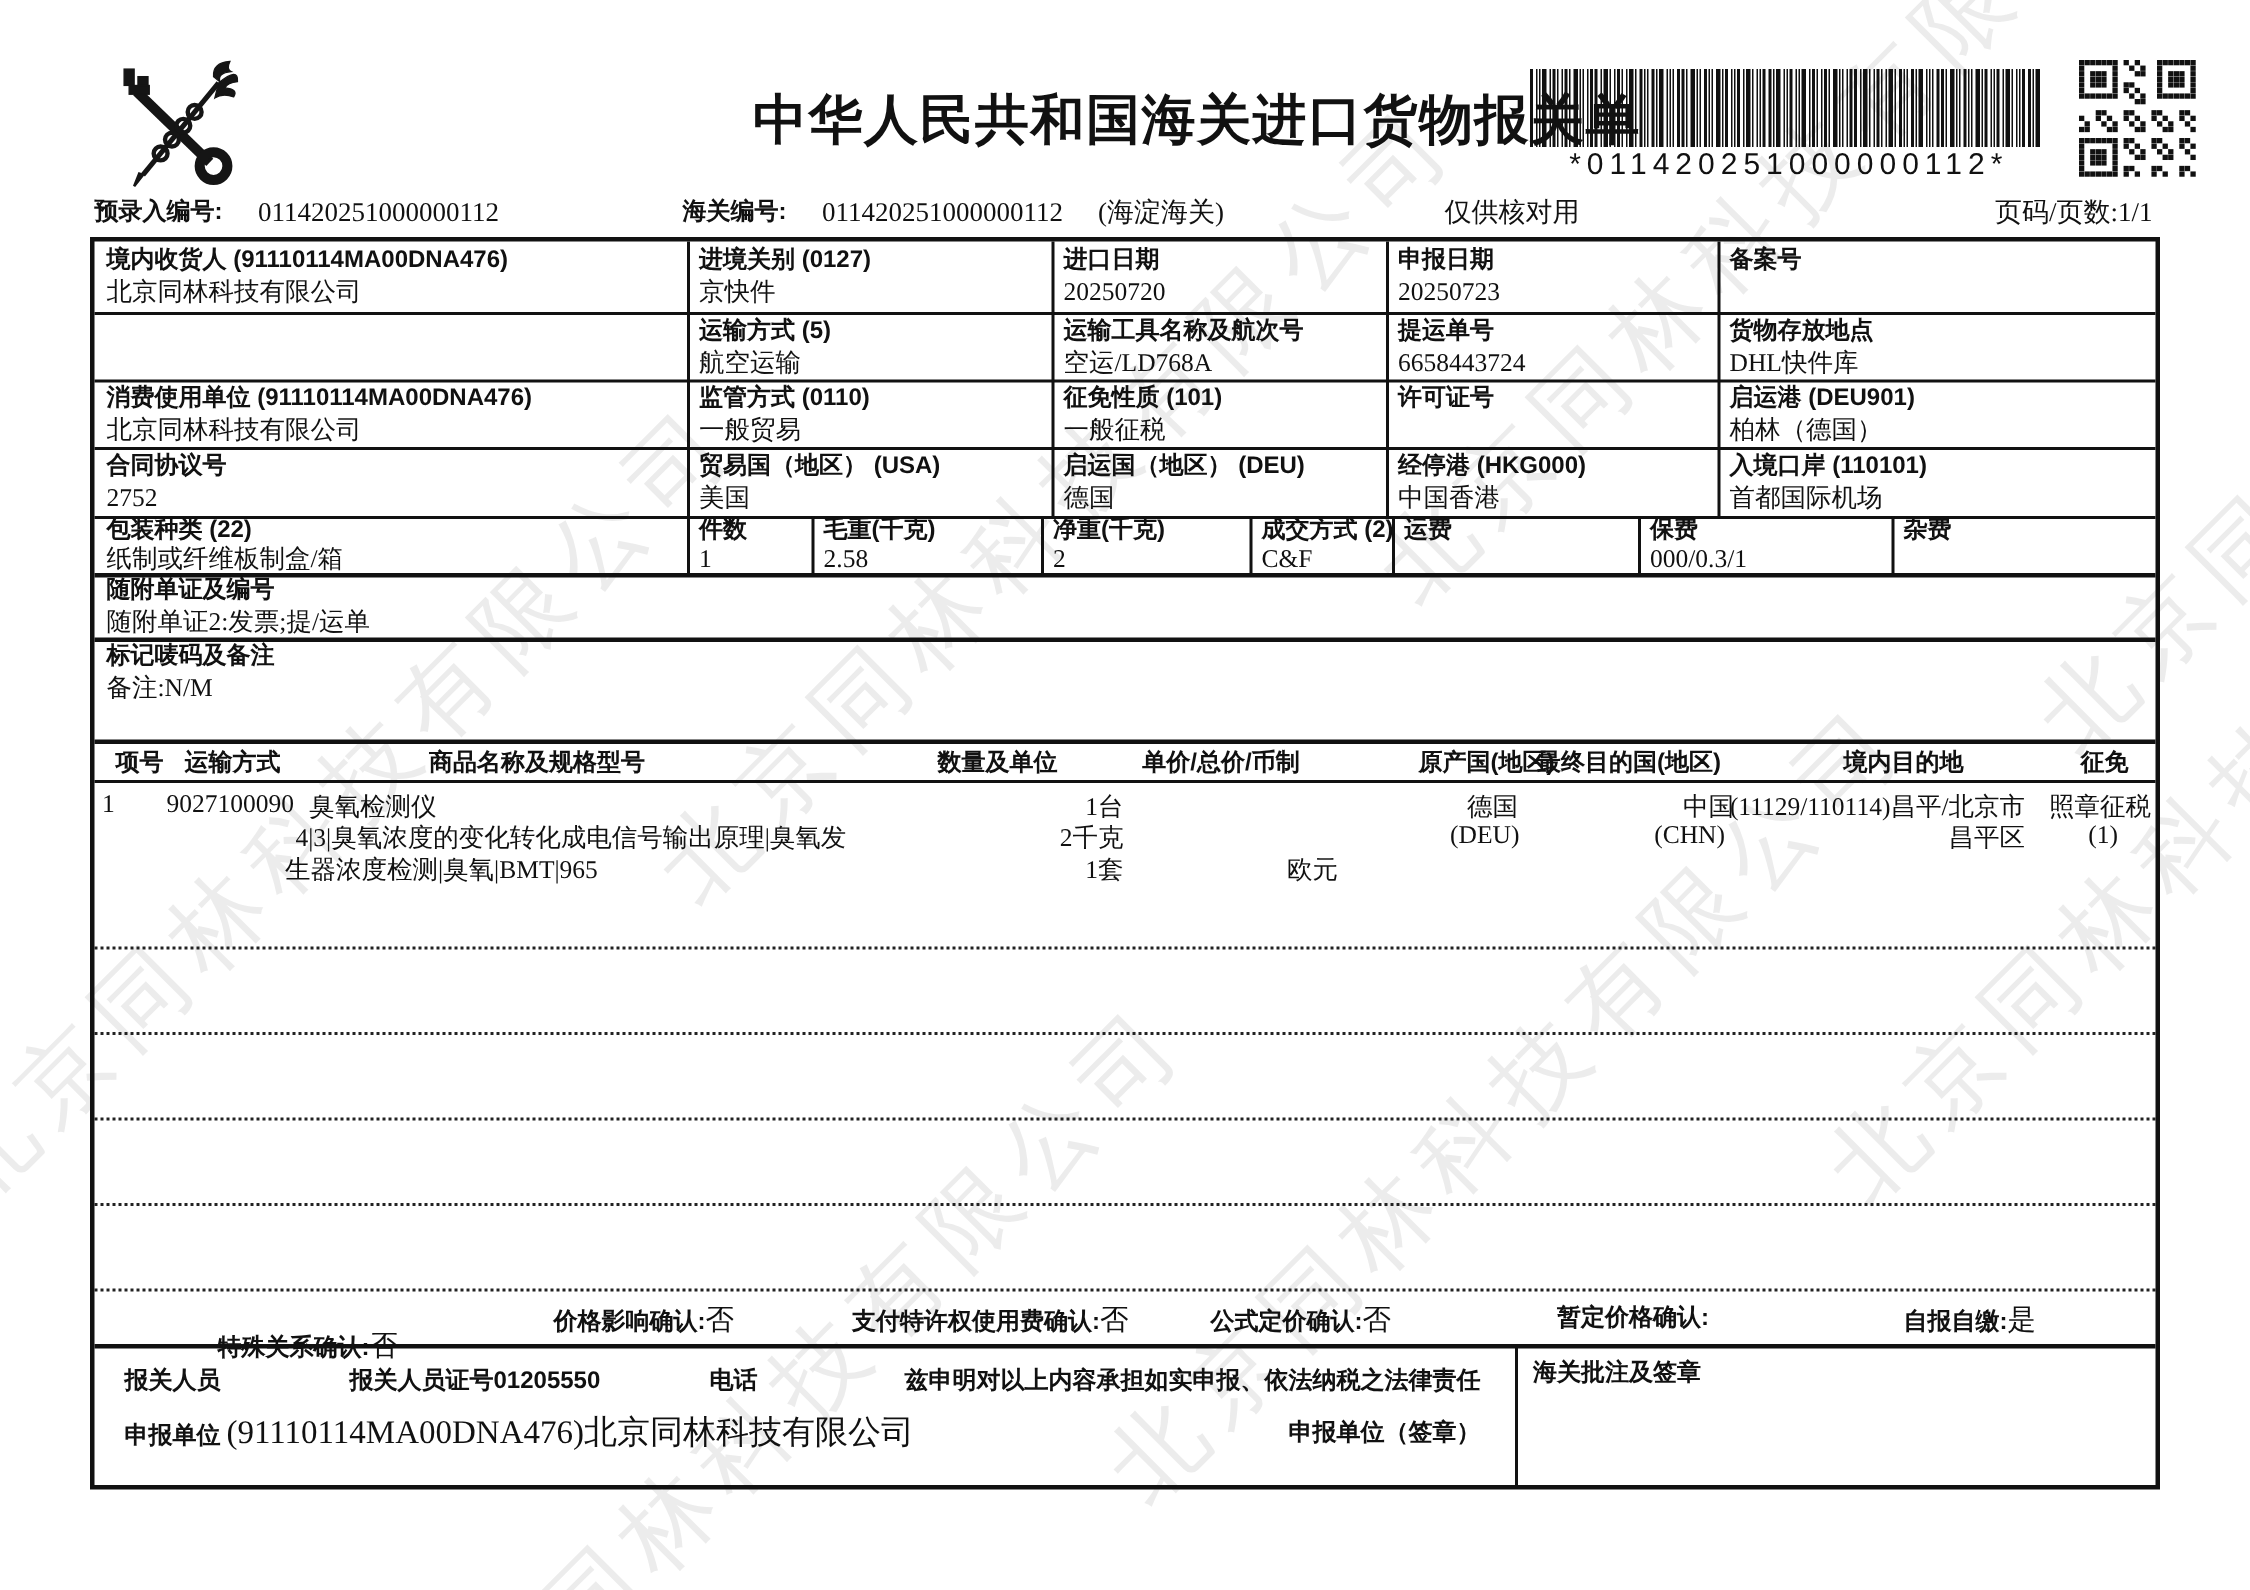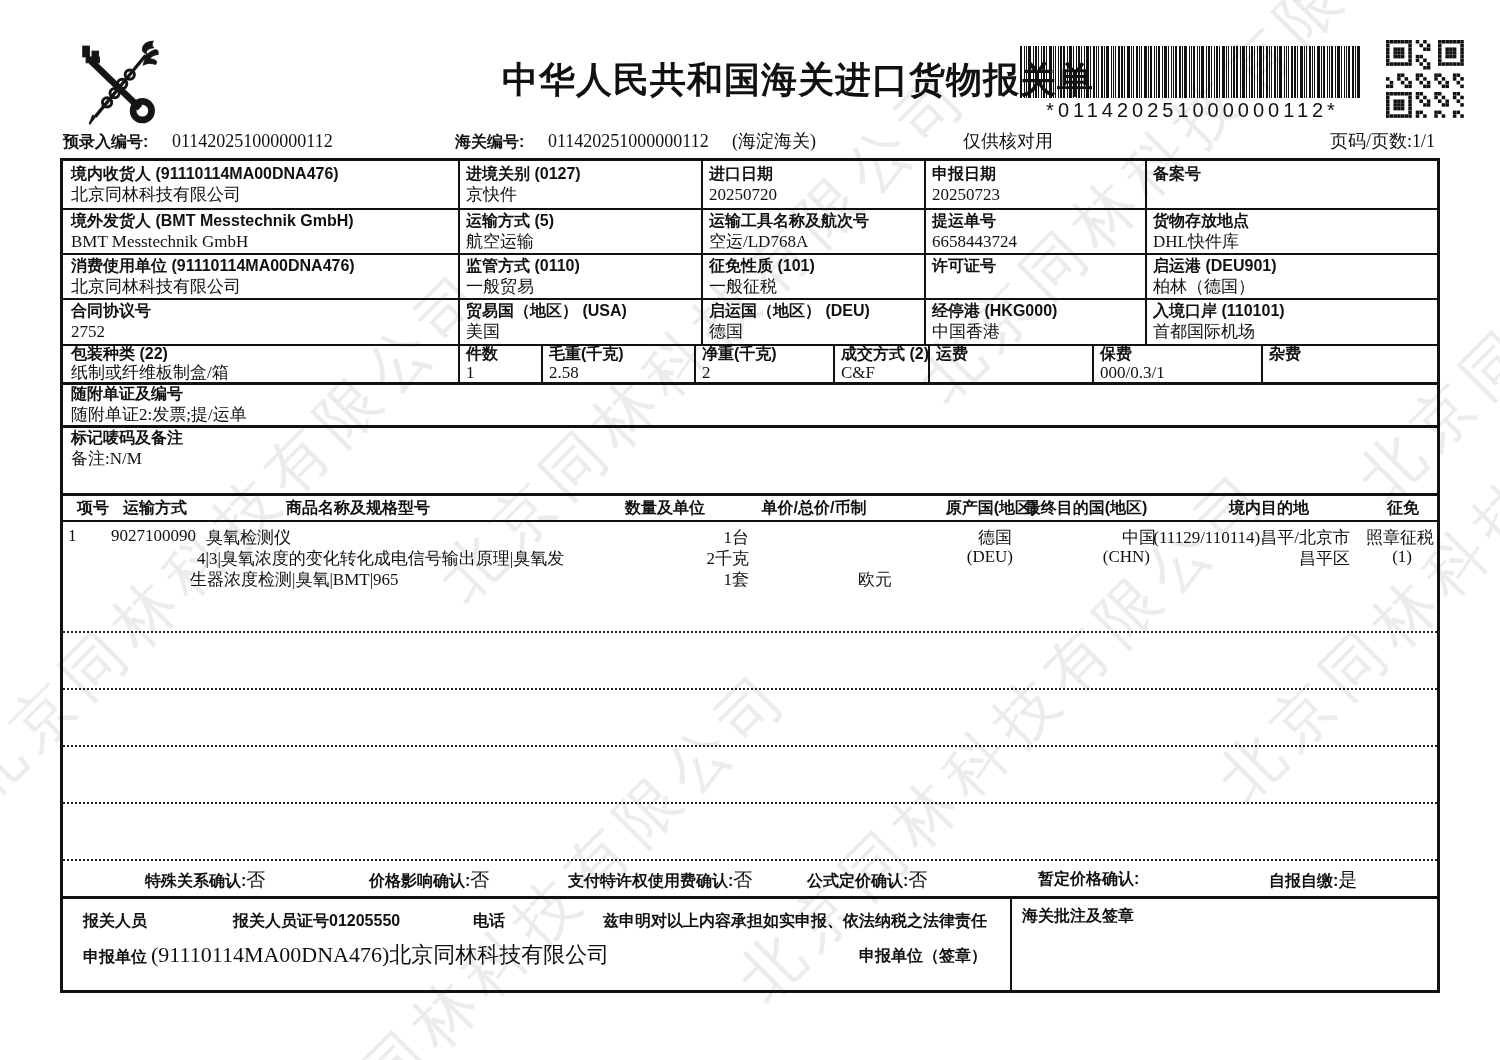--- a/index.html
+++ b/index.html
@@ -424,24 +424,20 @@
     </div>
     <div class="cell" style="left:861px;top:0;width:221px;height:47px">
       <div class="lbl">申报日期</div>
       <div class="val">20250723</div>
     </div>
     <div class="cell" style="left:1082px;top:0;width:292px;height:47px">
       <div class="lbl">备案号</div>
       <div class="val"></div>
     </div>
 
-    <div class="cell" style="left:0;top:47px;width:395px;height:45px">
-      <div class="lbl">境外发货人 (BMT Messtechnik GmbH)</div>
-      <div class="val">BMT Messtechnik GmbH</div>
-    </div>
     <div class="cell" style="left:395px;top:47px;width:243px;height:45px">
       <div class="lbl">运输方式 (5)</div>
       <div class="val">航空运输</div>
     </div>
     <div class="cell" style="left:638px;top:47px;width:223px;height:45px">
       <div class="lbl">运输工具名称及航次号</div>
       <div class="val">空运/LD768A</div>
     </div>
     <div class="cell" style="left:861px;top:47px;width:221px;height:45px">
       <div class="lbl">提运单号</div>
@@ -565,21 +561,21 @@
       <span class="gl" style="right:287px;top:386px">(CHN)</span>
       <span class="gl" style="right:87px;top:386px">昌平区</span>
       <span class="gl" style="right:25px;top:386px">(1)</span>
 
       <span class="gl" style="left:127px;top:407px">生器浓度检测|臭氧|BMT|965</span>
       <span class="gl" style="right:688px;top:407px">1套</span>
       <span class="gl" style="left:795px;top:407px">欧元</span>
     </div>
 
     <div>
-      <span class="abs" style="left:82px;top:706px"><span class="conf-lbl">特殊关系确认:</span><span class="conf-val">否</span></span>
+      <span class="abs" style="left:82px;top:723px"><span class="conf-lbl">特殊关系确认:</span><span class="conf-val">否</span></span>
       <span class="abs" style="left:306px;top:706px"><span class="conf-lbl">价格影响确认:</span><span class="conf-val">否</span></span>
       <span class="abs" style="left:505px;top:706px"><span class="conf-lbl">支付特许权使用费确认:</span><span class="conf-val">否</span></span>
       <span class="abs" style="left:744px;top:706px"><span class="conf-lbl">公式定价确认:</span><span class="conf-val">否</span></span>
       <span class="abs" style="left:975px;top:706px"><span class="conf-lbl">暂定价格确认:</span><span class="conf-val"></span></span>
       <span class="abs" style="left:1206px;top:706px"><span class="conf-lbl">自报自缴:</span><span class="conf-val">是</span></span>
     </div>
 
     <div>
       <span class="abs lbl" style="left:20px;top:750px">报关人员</span>
       <span class="abs lbl" style="left:170px;top:750px">报关人员证号01205550</span>

